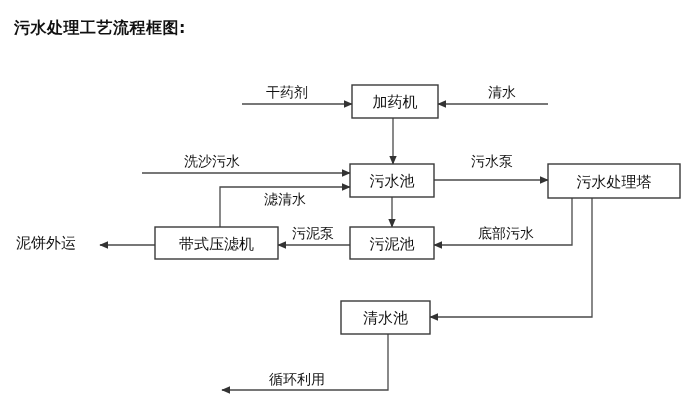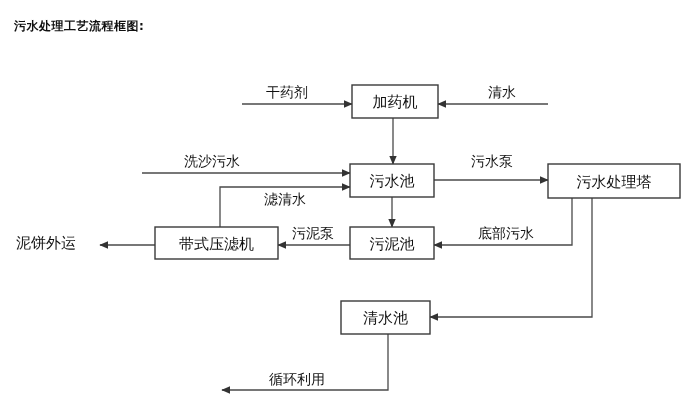--- a/index.html
+++ b/index.html
@@ -11,21 +11,21 @@
     width: 700px;
     height: 420px;
     position: relative;
     font-family: "DejaVu Sans", "Liberation Sans", sans-serif;
     overflow: hidden;
   }
   #page-title {
     position: absolute;
     left: 14px;
     top: 18px;
-    font-size: 12px;
+    font-size: 16px;
     font-weight: bold;
     color: #111111;
     letter-spacing: 0.5px;
     white-space: nowrap;
   }
   #flow-svg {
     position: absolute;
     left: 0;
     top: 0;
     width: 700px;

